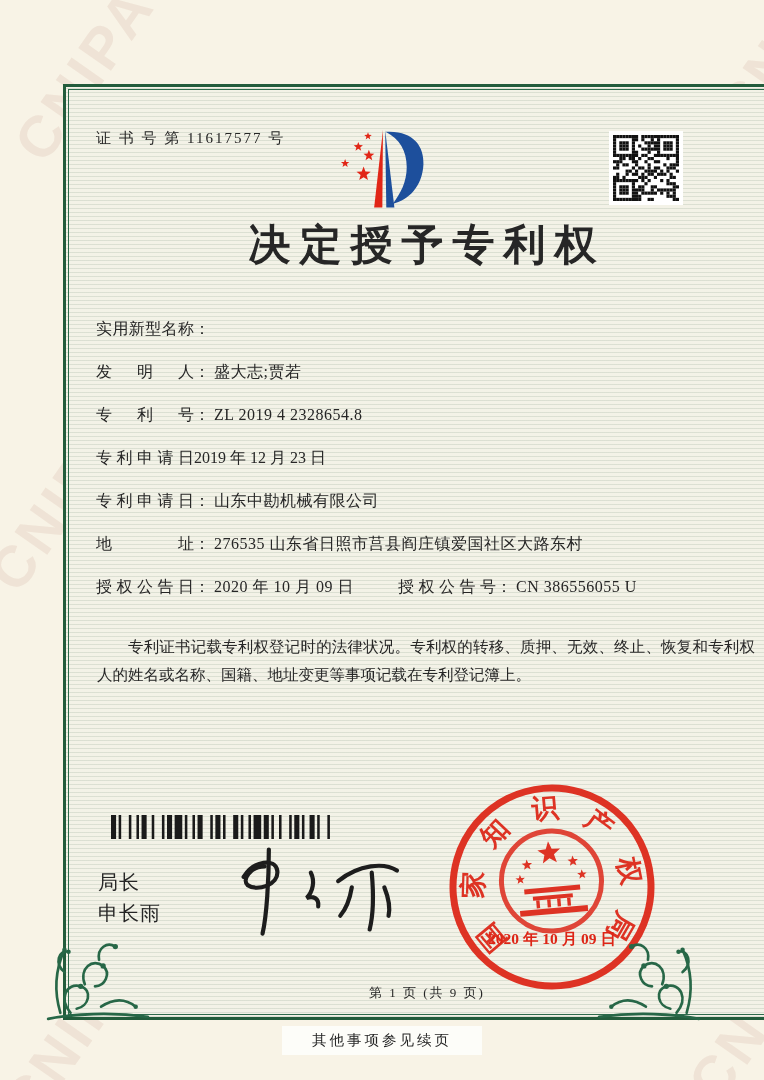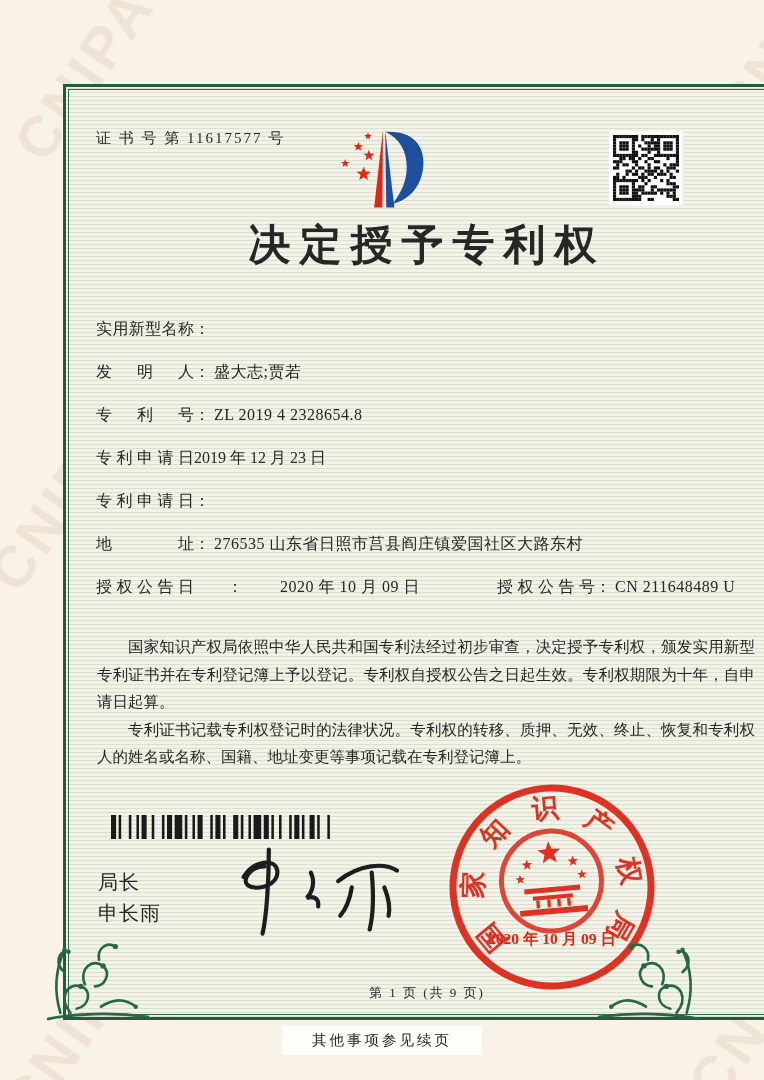--- a/index.html
+++ b/index.html
@@ -29,21 +29,21 @@
   .qr{position:absolute; left:543px; top:44px; width:66px; height:66px; background:#fff; padding:4px;}
   .title{
     position:absolute; left:0; right:0; top:130px; text-align:center;
     font-size:42px; font-weight:bold; letter-spacing:9px;
   }
   .fields{position:absolute; left:30px; right:36px; top:231px; font-size:16px;}
   .frow{display:flex; align-items:flex-start; line-height:22px; margin-bottom:21px;}
   .flabel{display:inline-block; width:98px; text-align:justify; text-align-last:justify;}
   .fcolon{display:inline-block; margin:0 4px 0 0;}
   .fvalue{letter-spacing:.5px;}
-  .grant-row{margin-top:7px;gap:33px;}
+  .grant-row{margin-top:7px;}
   .grant-second{margin-left:44px; display:flex;}
   .paras{position:absolute; left:31px; right:33px; top:546px; font-size:15.5px; line-height:27.5px; text-align:justify;}
   .paras p{margin:0; text-indent:2em;}
   .barcode{position:absolute; left:45px; top:728px; width:224px; height:24px;}
   .signer{position:absolute; left:32px; top:780px; font-size:20px; line-height:31px; letter-spacing:1px;}
   .signature{position:absolute; left:148px; top:750px;}
   .seal{position:absolute; left:380px; top:694px; width:212px; height:212px;}
   .page-num{position:absolute; left:0; right:0; bottom:15px; text-align:center; font-size:13px; letter-spacing:2px;}
   .ornament{position:absolute; pointer-events:none;}
   .orn-bl{left:40px; top:913px;}
@@ -341,40 +341,40 @@
           <span class="fcolon">：</span>
         <span class="fvalue">ZL 2019 4 2328654.8</span>
       </div>
       <div class="frow">
         <span class="flabel">专利申请日</span>
           <span class="fcolon" style="text-align:left;text-align-last:left;width:auto;font-family:Liberation Serif, serif;">2019 年 12 月 23 日</span>
       </div>
       <div class="frow">
         <span class="flabel">专利申请日</span>
           <span class="fcolon">：</span>
+        <span class="fvalue">山东中勘机械有限公司</span>
       </div>
       <div class="frow">
         <span class="flabel">地址</span>
           <span class="fcolon">：</span>
         <span class="fvalue">276535 山东省日照市莒县阎庄镇爱国社区大路东村</span>
       </div>
       <div class="frow grant-row">
         <span class="flabel">授权公告日</span>
           <span class="fcolon">：</span>
         <span class="fvalue">2020 年 10 月 09 日</span>
         <span class="grant-second">
           <span class="flabel">授权公告号</span>
             <span class="fcolon">：</span>
-          <span class="fvalue">CN 211648489 U</span>
+          <span class="fvalue">CN 386556055 U</span>
         </span>
       </div>
     </div>
 
     <div class="paras">
-      <p>国家知识产权局依照中华人民共和国专利法经过初步审查，决定授予专利权，颁发实用新型专利证书并在专利登记簿上予以登记。专利权自授权公告之日起生效。专利权期限为十年，自申请日起算。</p>
       <p>专利证书记载专利权登记时的法律状况。专利权的转移、质押、无效、终止、恢复和专利权人的姓名或名称、国籍、地址变更等事项记载在专利登记簿上。</p>
     </div>
 
     <svg id="barcode" class="barcode" preserveAspectRatio="none" viewBox="0 0 88 24">
         <rect x="0" y="0" width="2" height="24" fill="#1a1a1a"></rect>
         <rect x="3" y="0" width="1" height="24" fill="#1a1a1a"></rect>
         <rect x="7" y="0" width="1" height="24" fill="#1a1a1a"></rect>
         <rect x="10" y="0" width="1" height="24" fill="#1a1a1a"></rect>
         <rect x="12" y="0" width="2" height="24" fill="#1a1a1a"></rect>
         <rect x="16" y="0" width="1" height="24" fill="#1a1a1a"></rect>

